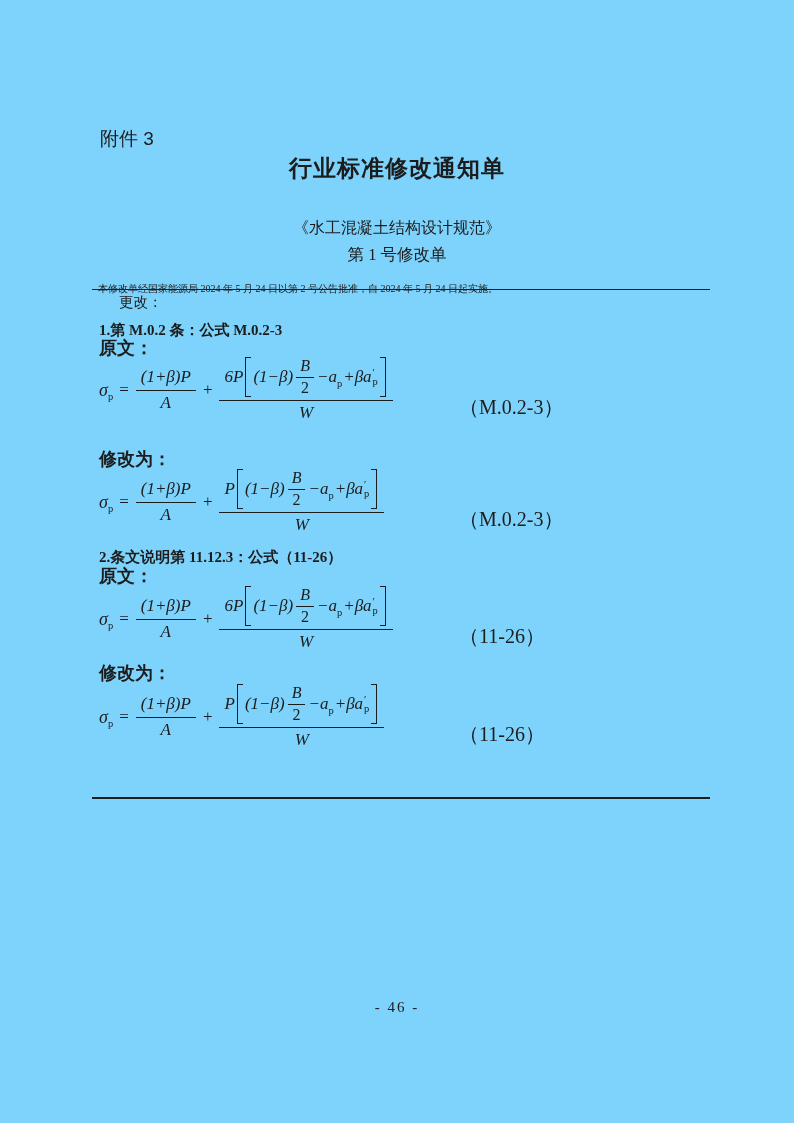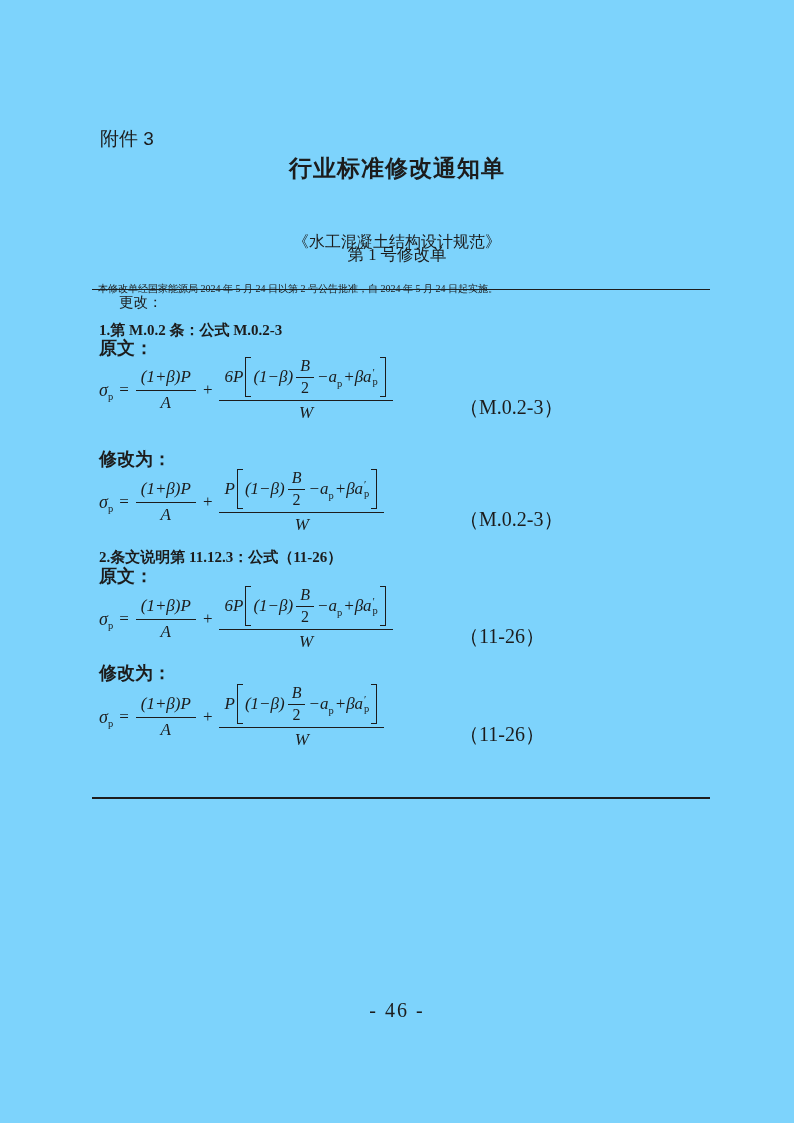--- a/index.html
+++ b/index.html
@@ -21,35 +21,35 @@
     font-family: "Liberation Sans", "DejaVu Sans", sans-serif;
     font-size: 19px;
   }
   .doc-title {
     top: 153px;
     font-size: 23px;
     font-weight: 700;
     letter-spacing: 1px;
   }
   .std-code   { top: 200px; font-size: 16px; }
-  .std-name   { top: 232px; font-size: 16px; text-align: center; }
+  .std-name   { top: 218px; font-size: 16px; text-align: center; }
   .amend-no   { top: 244px; font-size: 16.5px; }
   .approval   { left: 98px; top: 282px; width: 618px; font-size: 10px; }
   .rule-top   { left: 92px; top: 289px; width: 618px; border-top: 1.7px solid #1d1d1d; height: 0; }
   .change-lbl { left: 99px; top: 293px; font-size: 14.5px; margin-left: 20px; }
   .item-head  { left: 99px; font-size: 15px; font-weight: 700; margin-top: 7px; }
   .sec-lbl    { left: 99px; font-size: 18px; font-weight: 700; }
   .h-item1    { top: 314px; }
   .l-orig1    { top: 336px; }
   .l-mod1     { top: 447px; }
   .h-item2    { top: 541px; }
   .l-orig2    { top: 564px; }
   .l-mod2     { top: 661px; }
   .rule-bottom{ left: 92px; top: 797px; width: 618px; border-top: 2px solid #1d1d1d; height: 0; }
-  .page-num   { top: 999px; font-size: 20px; letter-spacing: 2px; }
+  .page-num   { top: 999px; font-size: 15px; letter-spacing: 2px; }
 
   
   .f-row { left: 99px; width: 616px; height: 78px; }
   .f-row1 { top: 351px; }
   .f-row2 { top: 463px; }
   .f-row3 { top: 580px; }
   .f-row4 { top: 678px; }
 
   .math {
     display: inline-flex;

